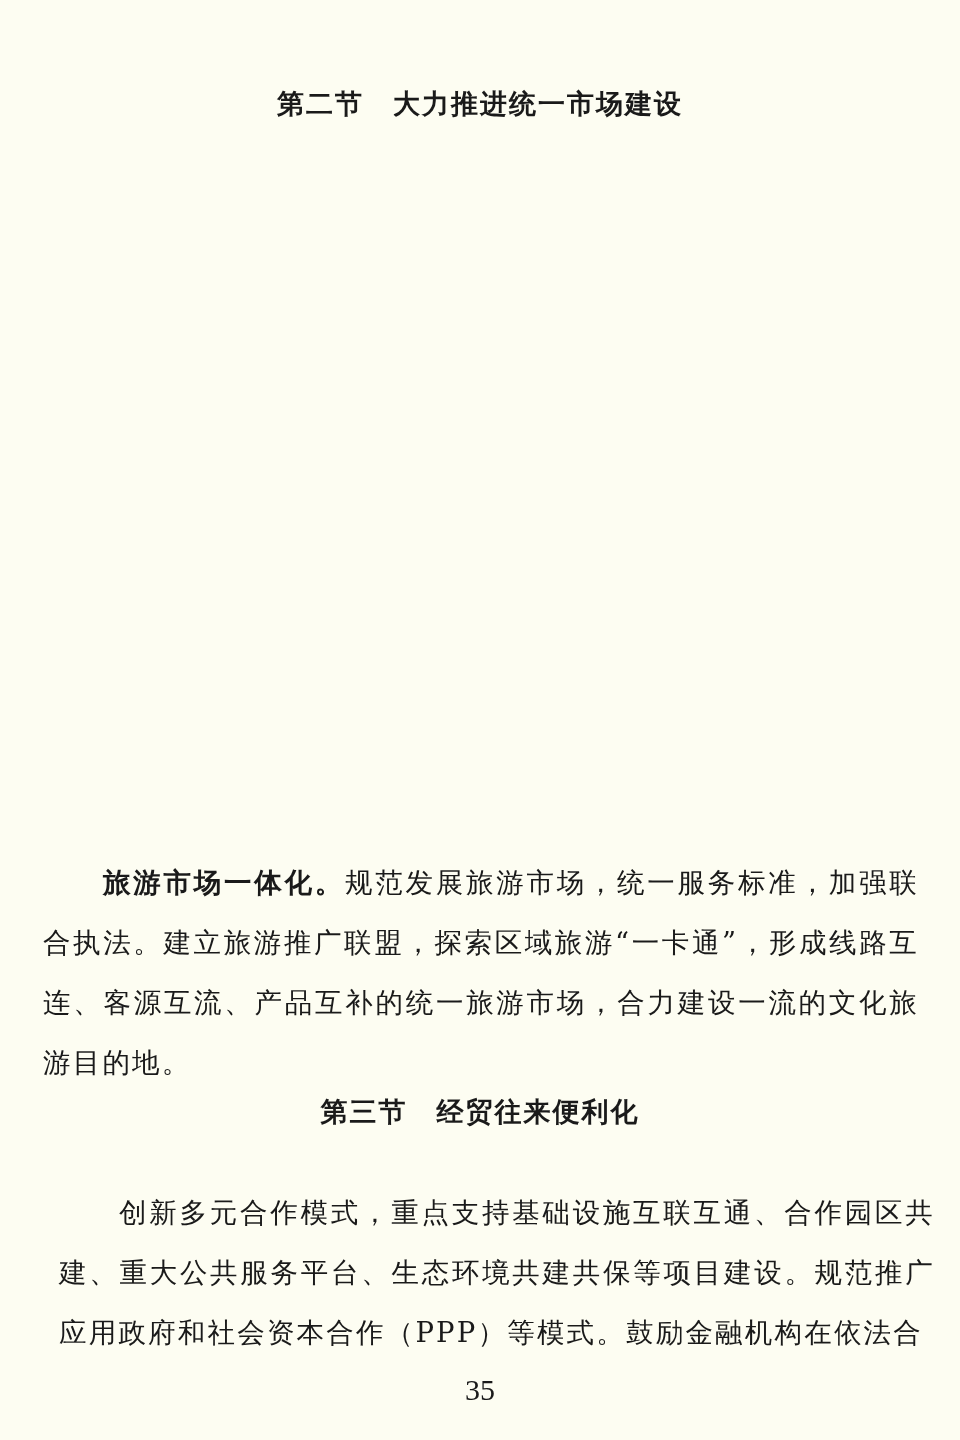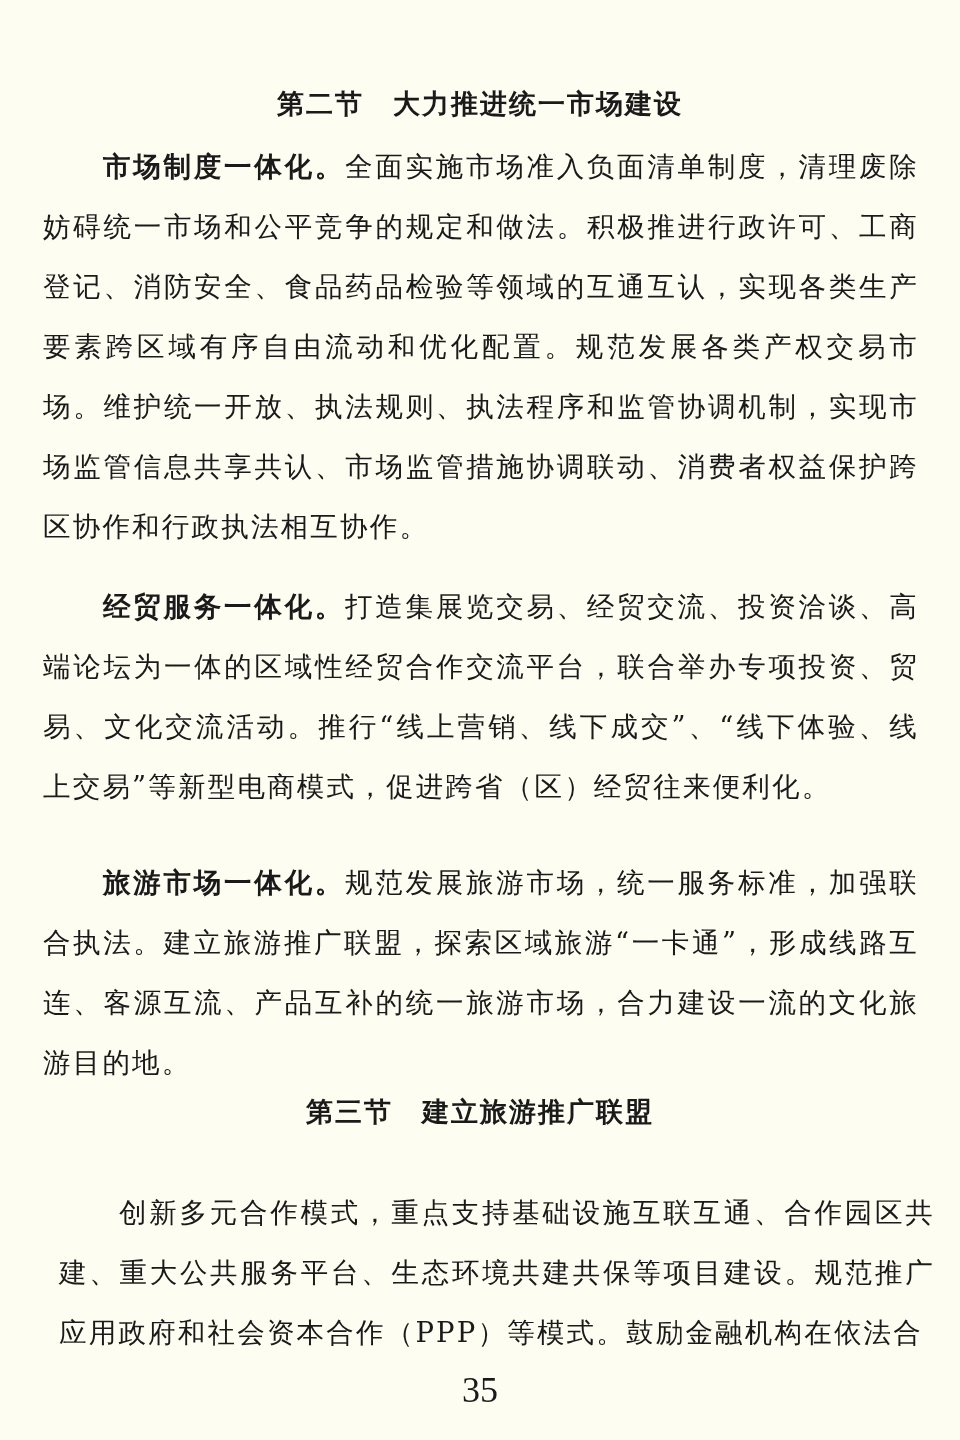--- a/index.html
+++ b/index.html
@@ -45,36 +45,34 @@
     .para .lead {
       font-weight: bold;
     }
     .page-number {
       position: absolute;
       left: 0;
       width: 960px;
       top: 1370px;
       text-align: center;
       font-family: "Liberation Serif", serif;
-      font-size: 36px;
+      font-size: 30px;
       line-height: 40px;
     }
   </style>
 </head>
 <body>
 
 <div class="page">
 
   <div class="section-title" style="top: 84px;">第二节　大力推进统一市场建设</div>
 
-  <p class="para" style="top: 136px; margin:0;"><span class="lead">市场制度一体化。</span><span>全面实施市场准入负面清单制度，清理废除妨碍统一市场和公平竞争的规定和做法。积极推进行政许可、工商登记、消防安全、食品药品检验等领域的互通互认，实现各类生产要素跨区域有序自由流动和优化配置。规范发展各类产权交易市场。维护统一开放、执法规则、执法程序和监管协调机制，实现市场监管信息共享共认、市场监管措施协调联动、消费者权益保护跨区协作和行政执法相互协作。</span></p>
 
-  <p class="para" style="top: 576px; margin:0;"><span class="lead">经贸服务一体化。</span><span>打造集展览交易、经贸交流、投资洽谈、高端论坛为一体的区域性经贸合作交流平台，联合举办专项投资、贸易、文化交流活动。推行“线上营销、线下成交”、“线下体验、线上交易”等新型电商模式，促进跨省（区）经贸往来便利化。</span></p>
 
   <p class="para" style="top: 852px; margin:0;"><span class="lead">旅游市场一体化。</span><span>规范发展旅游市场，统一服务标准，加强联合执法。建立旅游推广联盟，探索区域旅游“一卡通”，形成线路互连、客源互流、产品互补的统一旅游市场，合力建设一流的文化旅游目的地。</span></p>
 
-  <div class="section-title" style="top: 1092px;">第三节　建立旅游推广联盟</div>
+  <div class="section-title" style="top: 1092px;">第三节　经贸往来便利化</div>
 
   <p class="para" style="top: 1166px; margin:16px;"><span class="lead"></span><span>创新多元合作模式，重点支持基础设施互联互通、合作园区共建、重大公共服务平台、生态环境共建共保等项目建设。规范推广应用政府和社会资本合作（PPP）等模式。鼓励金融机构在依法合</span></p>
 
   <div class="page-number">35</div>
 
 </div>
 
 </body></html>

